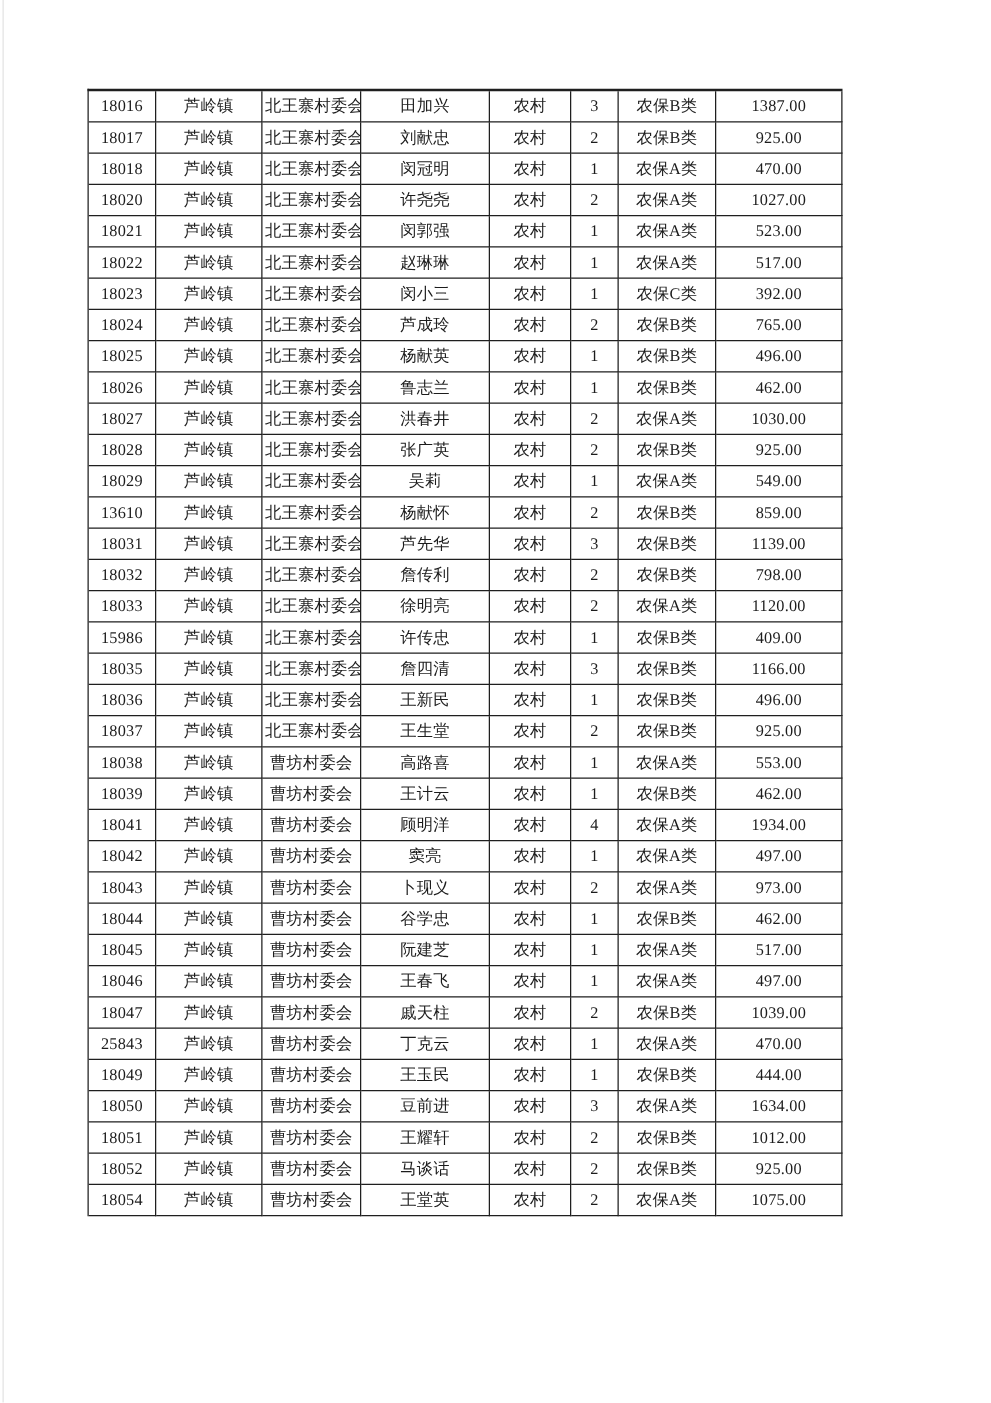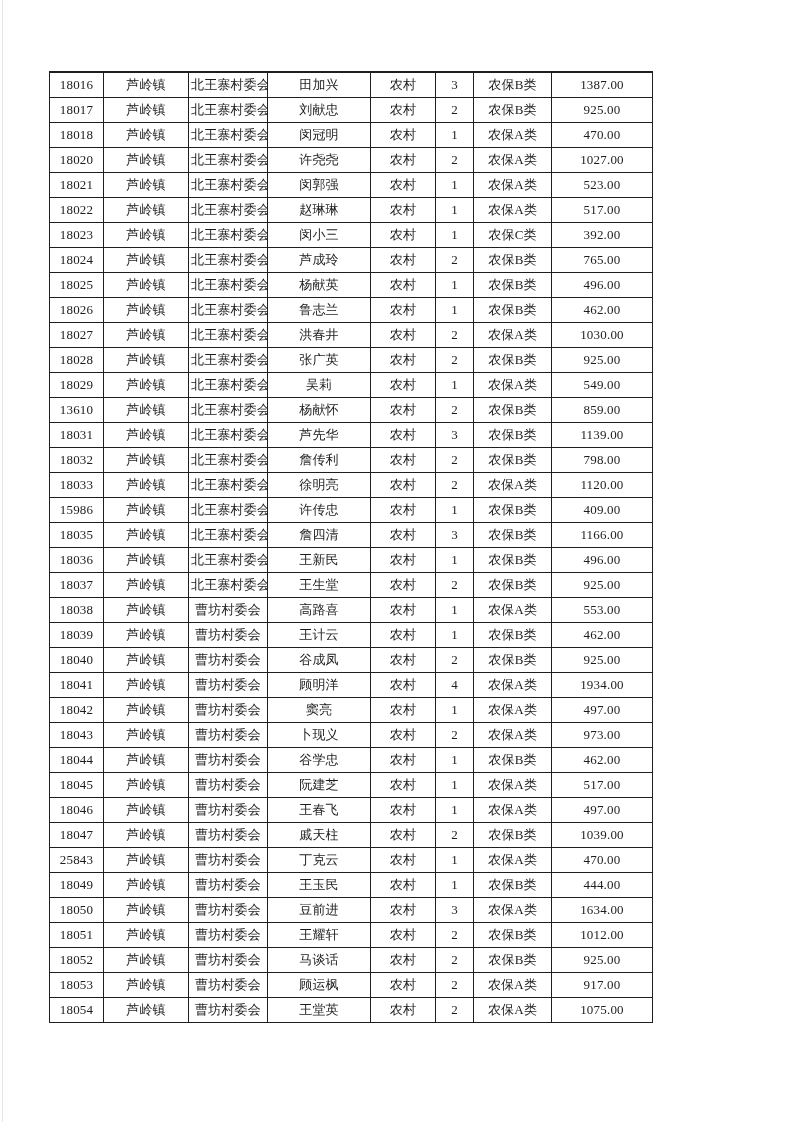--- a/index.html
+++ b/index.html
@@ -14,21 +14,21 @@
     position:relative;
     font-family:"Liberation Serif","DejaVu Serif",serif;
     overflow:hidden;
   }
   .page-edge-artifact{
     position:absolute;left:2px;top:0;
     width:1px;height:1122px;
     background:#e4e4e4;
   }
   table.data-table{
-    position:absolute;left:49px;top:71px;
+    position:absolute;left:70px;top:71px;
     border-collapse:separate;border-spacing:0;
     table-layout:fixed;
     width:603px;
     border-top:2px solid var(--border-color);
     border-left:1.5px solid var(--border-color);
   }
   table.data-table td{
     box-sizing:border-box;
     height:25px;
     border-right:1.5px solid var(--border-color);
@@ -292,158 +292,138 @@
         <td>18039</td>
         <td>芦岭镇</td>
         <td>曹坊村委会</td>
         <td>王计云</td>
         <td>农村</td>
         <td>1</td>
         <td>农保B类</td>
         <td>462.00</td>
       </tr>
       <tr>
-        <td>18040</td>
-        <td>芦岭镇</td>
-        <td>曹坊村委会</td>
-        <td>谷成凤</td>
+        <td>18041</td>
+        <td>芦岭镇</td>
+        <td>曹坊村委会</td>
+        <td>顾明洋</td>
+        <td>农村</td>
+        <td>4</td>
+        <td>农保A类</td>
+        <td>1934.00</td>
+      </tr>
+      <tr>
+        <td>18042</td>
+        <td>芦岭镇</td>
+        <td>曹坊村委会</td>
+        <td>窦亮</td>
+        <td>农村</td>
+        <td>1</td>
+        <td>农保A类</td>
+        <td>497.00</td>
+      </tr>
+      <tr>
+        <td>18043</td>
+        <td>芦岭镇</td>
+        <td>曹坊村委会</td>
+        <td>卜现义</td>
+        <td>农村</td>
+        <td>2</td>
+        <td>农保A类</td>
+        <td>973.00</td>
+      </tr>
+      <tr>
+        <td>18044</td>
+        <td>芦岭镇</td>
+        <td>曹坊村委会</td>
+        <td>谷学忠</td>
+        <td>农村</td>
+        <td>1</td>
+        <td>农保B类</td>
+        <td>462.00</td>
+      </tr>
+      <tr>
+        <td>18045</td>
+        <td>芦岭镇</td>
+        <td>曹坊村委会</td>
+        <td>阮建芝</td>
+        <td>农村</td>
+        <td>1</td>
+        <td>农保A类</td>
+        <td>517.00</td>
+      </tr>
+      <tr>
+        <td>18046</td>
+        <td>芦岭镇</td>
+        <td>曹坊村委会</td>
+        <td>王春飞</td>
+        <td>农村</td>
+        <td>1</td>
+        <td>农保A类</td>
+        <td>497.00</td>
+      </tr>
+      <tr>
+        <td>18047</td>
+        <td>芦岭镇</td>
+        <td>曹坊村委会</td>
+        <td>戚天柱</td>
+        <td>农村</td>
+        <td>2</td>
+        <td>农保B类</td>
+        <td>1039.00</td>
+      </tr>
+      <tr>
+        <td>25843</td>
+        <td>芦岭镇</td>
+        <td>曹坊村委会</td>
+        <td>丁克云</td>
+        <td>农村</td>
+        <td>1</td>
+        <td>农保A类</td>
+        <td>470.00</td>
+      </tr>
+      <tr>
+        <td>18049</td>
+        <td>芦岭镇</td>
+        <td>曹坊村委会</td>
+        <td>王玉民</td>
+        <td>农村</td>
+        <td>1</td>
+        <td>农保B类</td>
+        <td>444.00</td>
+      </tr>
+      <tr>
+        <td>18050</td>
+        <td>芦岭镇</td>
+        <td>曹坊村委会</td>
+        <td>豆前进</td>
+        <td>农村</td>
+        <td>3</td>
+        <td>农保A类</td>
+        <td>1634.00</td>
+      </tr>
+      <tr>
+        <td>18051</td>
+        <td>芦岭镇</td>
+        <td>曹坊村委会</td>
+        <td>王耀轩</td>
+        <td>农村</td>
+        <td>2</td>
+        <td>农保B类</td>
+        <td>1012.00</td>
+      </tr>
+      <tr>
+        <td>18052</td>
+        <td>芦岭镇</td>
+        <td>曹坊村委会</td>
+        <td>马谈话</td>
         <td>农村</td>
         <td>2</td>
         <td>农保B类</td>
         <td>925.00</td>
-      </tr>
-      <tr>
-        <td>18041</td>
-        <td>芦岭镇</td>
-        <td>曹坊村委会</td>
-        <td>顾明洋</td>
-        <td>农村</td>
-        <td>4</td>
-        <td>农保A类</td>
-        <td>1934.00</td>
-      </tr>
-      <tr>
-        <td>18042</td>
-        <td>芦岭镇</td>
-        <td>曹坊村委会</td>
-        <td>窦亮</td>
-        <td>农村</td>
-        <td>1</td>
-        <td>农保A类</td>
-        <td>497.00</td>
-      </tr>
-      <tr>
-        <td>18043</td>
-        <td>芦岭镇</td>
-        <td>曹坊村委会</td>
-        <td>卜现义</td>
-        <td>农村</td>
-        <td>2</td>
-        <td>农保A类</td>
-        <td>973.00</td>
-      </tr>
-      <tr>
-        <td>18044</td>
-        <td>芦岭镇</td>
-        <td>曹坊村委会</td>
-        <td>谷学忠</td>
-        <td>农村</td>
-        <td>1</td>
-        <td>农保B类</td>
-        <td>462.00</td>
-      </tr>
-      <tr>
-        <td>18045</td>
-        <td>芦岭镇</td>
-        <td>曹坊村委会</td>
-        <td>阮建芝</td>
-        <td>农村</td>
-        <td>1</td>
-        <td>农保A类</td>
-        <td>517.00</td>
-      </tr>
-      <tr>
-        <td>18046</td>
-        <td>芦岭镇</td>
-        <td>曹坊村委会</td>
-        <td>王春飞</td>
-        <td>农村</td>
-        <td>1</td>
-        <td>农保A类</td>
-        <td>497.00</td>
-      </tr>
-      <tr>
-        <td>18047</td>
-        <td>芦岭镇</td>
-        <td>曹坊村委会</td>
-        <td>戚天柱</td>
-        <td>农村</td>
-        <td>2</td>
-        <td>农保B类</td>
-        <td>1039.00</td>
-      </tr>
-      <tr>
-        <td>25843</td>
-        <td>芦岭镇</td>
-        <td>曹坊村委会</td>
-        <td>丁克云</td>
-        <td>农村</td>
-        <td>1</td>
-        <td>农保A类</td>
-        <td>470.00</td>
-      </tr>
-      <tr>
-        <td>18049</td>
-        <td>芦岭镇</td>
-        <td>曹坊村委会</td>
-        <td>王玉民</td>
-        <td>农村</td>
-        <td>1</td>
-        <td>农保B类</td>
-        <td>444.00</td>
-      </tr>
-      <tr>
-        <td>18050</td>
-        <td>芦岭镇</td>
-        <td>曹坊村委会</td>
-        <td>豆前进</td>
-        <td>农村</td>
-        <td>3</td>
-        <td>农保A类</td>
-        <td>1634.00</td>
-      </tr>
-      <tr>
-        <td>18051</td>
-        <td>芦岭镇</td>
-        <td>曹坊村委会</td>
-        <td>王耀轩</td>
-        <td>农村</td>
-        <td>2</td>
-        <td>农保B类</td>
-        <td>1012.00</td>
-      </tr>
-      <tr>
-        <td>18052</td>
-        <td>芦岭镇</td>
-        <td>曹坊村委会</td>
-        <td>马谈话</td>
-        <td>农村</td>
-        <td>2</td>
-        <td>农保B类</td>
-        <td>925.00</td>
-      </tr>
-      <tr>
-        <td>18053</td>
-        <td>芦岭镇</td>
-        <td>曹坊村委会</td>
-        <td>顾运枫</td>
-        <td>农村</td>
-        <td>2</td>
-        <td>农保A类</td>
-        <td>917.00</td>
       </tr>
       <tr>
         <td>18054</td>
         <td>芦岭镇</td>
         <td>曹坊村委会</td>
         <td>王堂英</td>
         <td>农村</td>
         <td>2</td>
         <td>农保A类</td>
         <td>1075.00</td>

